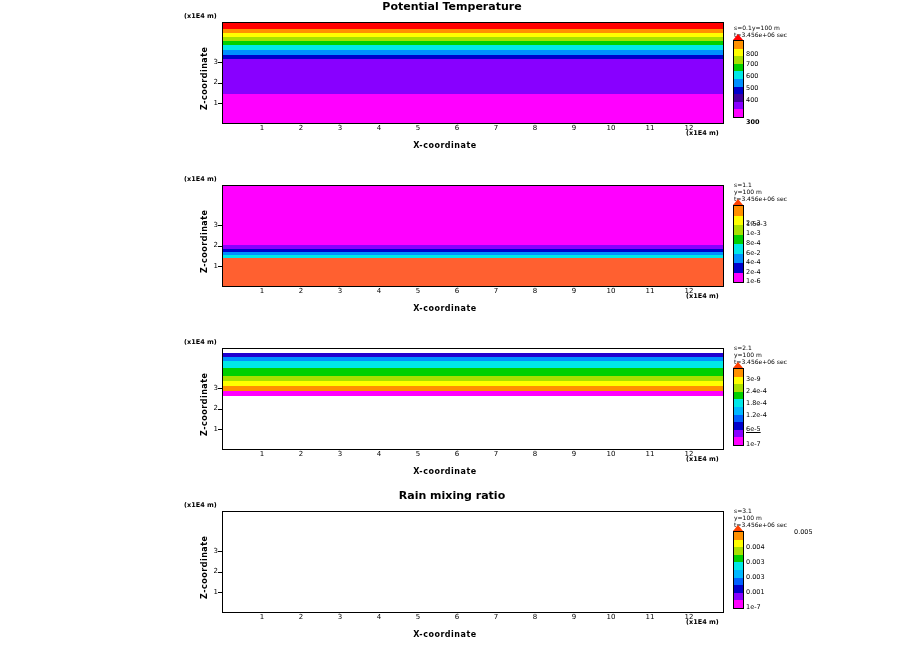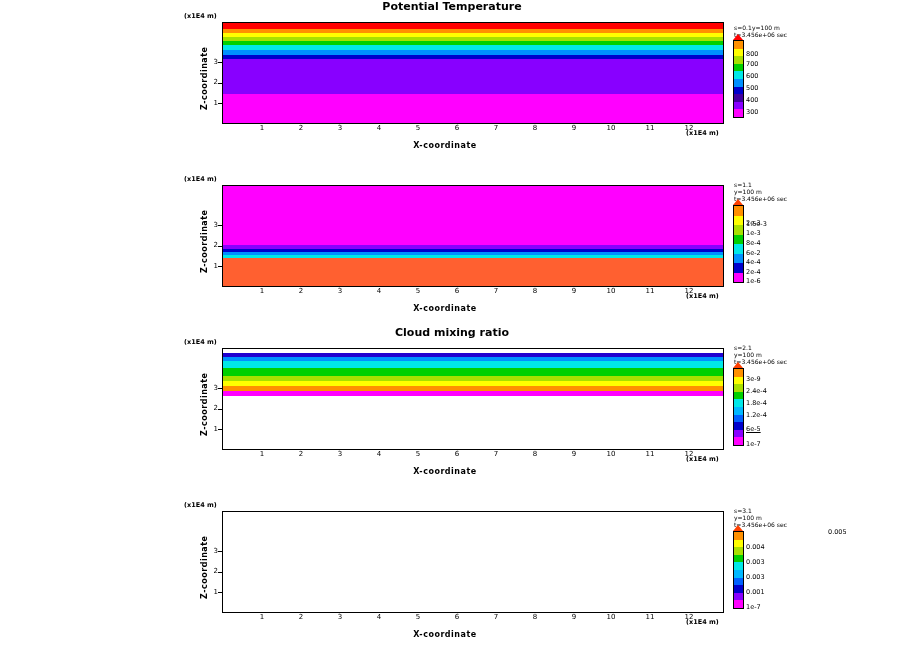--- a/index.html
+++ b/index.html
@@ -107,21 +107,21 @@
     <div class="cbseg" style="top:45.6px;height:7.6px;background:#0000cc;"></div>
     <div class="cbseg" style="top:53.2px;height:7.6px;background:#4000a0;"></div>
     <div class="cbseg" style="top:60.8px;height:7.6px;background:#8800ff;"></div>
     <div class="cbseg" style="top:68.4px;height:7.6px;background:#ff00ff;"></div>
   </div>
   <div class="cbtick" style="left:746px;top:50px;">800</div>
   <div class="cbtick" style="left:746px;top:60px;">700</div>
   <div class="cbtick" style="left:746px;top:72px;">600</div>
   <div class="cbtick" style="left:746px;top:84px;">500</div>
   <div class="cbtick" style="left:746px;top:96px;">400</div>
-  <div class="cbtick" style="left:746px;top:108px;">300</div>
+  <div class="cbtick" style="left:746px;top:118px;font-weight:bold;">300</div>
 </div>
 
 <div class="panel" style="top:163px;height:163px;">
 
   <div class="unit" style="left:184px;top:12px;">(x1E4 m)</div>
   <div class="unit" style="left:686px;top:129px;">(x1E4 m)</div>
 
   <div class="ylabel" style="left:200px;top:110px;">Z-coordinate</div>
   <div class="xlabel" style="left:400px;top:141px;width:90px;">X-coordinate</div>
 
@@ -175,21 +175,20 @@
   <div class="cbtick" style="left:746px;top:57px;">1.5e-3</div>
   <div class="cbtick" style="left:746px;top:66px;">1e-3</div>
   <div class="cbtick" style="left:746px;top:76px;">8e-4</div>
   <div class="cbtick" style="left:746px;top:86px;">6e-2</div>
   <div class="cbtick" style="left:746px;top:95px;">4e-4</div>
   <div class="cbtick" style="left:746px;top:105px;">2e-4</div>
   <div class="cbtick" style="left:746px;top:114px;">1e-6</div>
 </div>
 
 <div class="panel" style="top:326px;height:163px;">
-  <div class="title" style="top:0px;">Cloud mixing ratio</div>
 
   <div class="unit" style="left:184px;top:12px;">(x1E4 m)</div>
   <div class="unit" style="left:686px;top:129px;">(x1E4 m)</div>
 
   <div class="ylabel" style="left:200px;top:110px;">Z-coordinate</div>
   <div class="xlabel" style="left:400px;top:141px;width:90px;">X-coordinate</div>
 
   <div class="plotbox" style="left:222px;top:22px;width:500px;height:100px;">
     <div class="bandwrap">
       <div class="band" style="top:0px;height:4px;background:#ffffff;"></div>
@@ -244,20 +243,21 @@
   </div>
   <div class="cbtick" style="left:746px;top:49px;">3e-9</div>
   <div class="cbtick" style="left:746px;top:61px;">2.4e-4</div>
   <div class="cbtick" style="left:746px;top:73px;">1.8e-4</div>
   <div class="cbtick" style="left:746px;top:85px;">1.2e-4</div>
   <div class="cbtick" style="left:746px;top:99px;text-decoration:underline;">6e-5</div>
   <div class="cbtick" style="left:746px;top:114px;">1e-7</div>
 </div>
 
 <div class="panel" style="top:489px;height:165px;">
+  <div class="title" style="top:0px;">Rain mixing ratio</div>
 
   <div class="unit" style="left:184px;top:12px;">(x1E4 m)</div>
   <div class="unit" style="left:686px;top:129px;">(x1E4 m)</div>
 
   <div class="ylabel" style="left:200px;top:110px;">Z-coordinate</div>
   <div class="xlabel" style="left:400px;top:141px;width:90px;">X-coordinate</div>
 
   <div class="plotbox" style="left:222px;top:22px;width:500px;height:100px;">
     <div class="bandwrap">
       <div class="band" style="top:0px;height:100px;background:#ffffff;"></div>
@@ -294,19 +294,19 @@
     <div class="cbseg" style="top:7.6px;height:7.6px;background:#ffff00;"></div>
     <div class="cbseg" style="top:15.2px;height:7.6px;background:#a8e000;"></div>
     <div class="cbseg" style="top:22.8px;height:7.6px;background:#00d000;"></div>
     <div class="cbseg" style="top:30.4px;height:7.6px;background:#00e8e8;"></div>
     <div class="cbseg" style="top:38px;height:7.6px;background:#00b8ff;"></div>
     <div class="cbseg" style="top:45.6px;height:7.6px;background:#0060ff;"></div>
     <div class="cbseg" style="top:53.2px;height:7.6px;background:#0000cc;"></div>
     <div class="cbseg" style="top:60.8px;height:7.6px;background:#8800ff;"></div>
     <div class="cbseg" style="top:68.4px;height:7.6px;background:#ff00ff;"></div>
   </div>
-  <div class="cbtick" style="left:780px;top:39px;padding-left:48px;">0.005</div>
+  <div class="cbtick" style="left:746px;top:39px;padding-left:48px;">0.005</div>
   <div class="cbtick" style="left:746px;top:54px;">0.004</div>
   <div class="cbtick" style="left:746px;top:69px;">0.003</div>
   <div class="cbtick" style="left:746px;top:84px;">0.003</div>
   <div class="cbtick" style="left:746px;top:99px;">0.001</div>
   <div class="cbtick" style="left:746px;top:114px;">1e-7</div>
 </div>
 
 </body></html>

